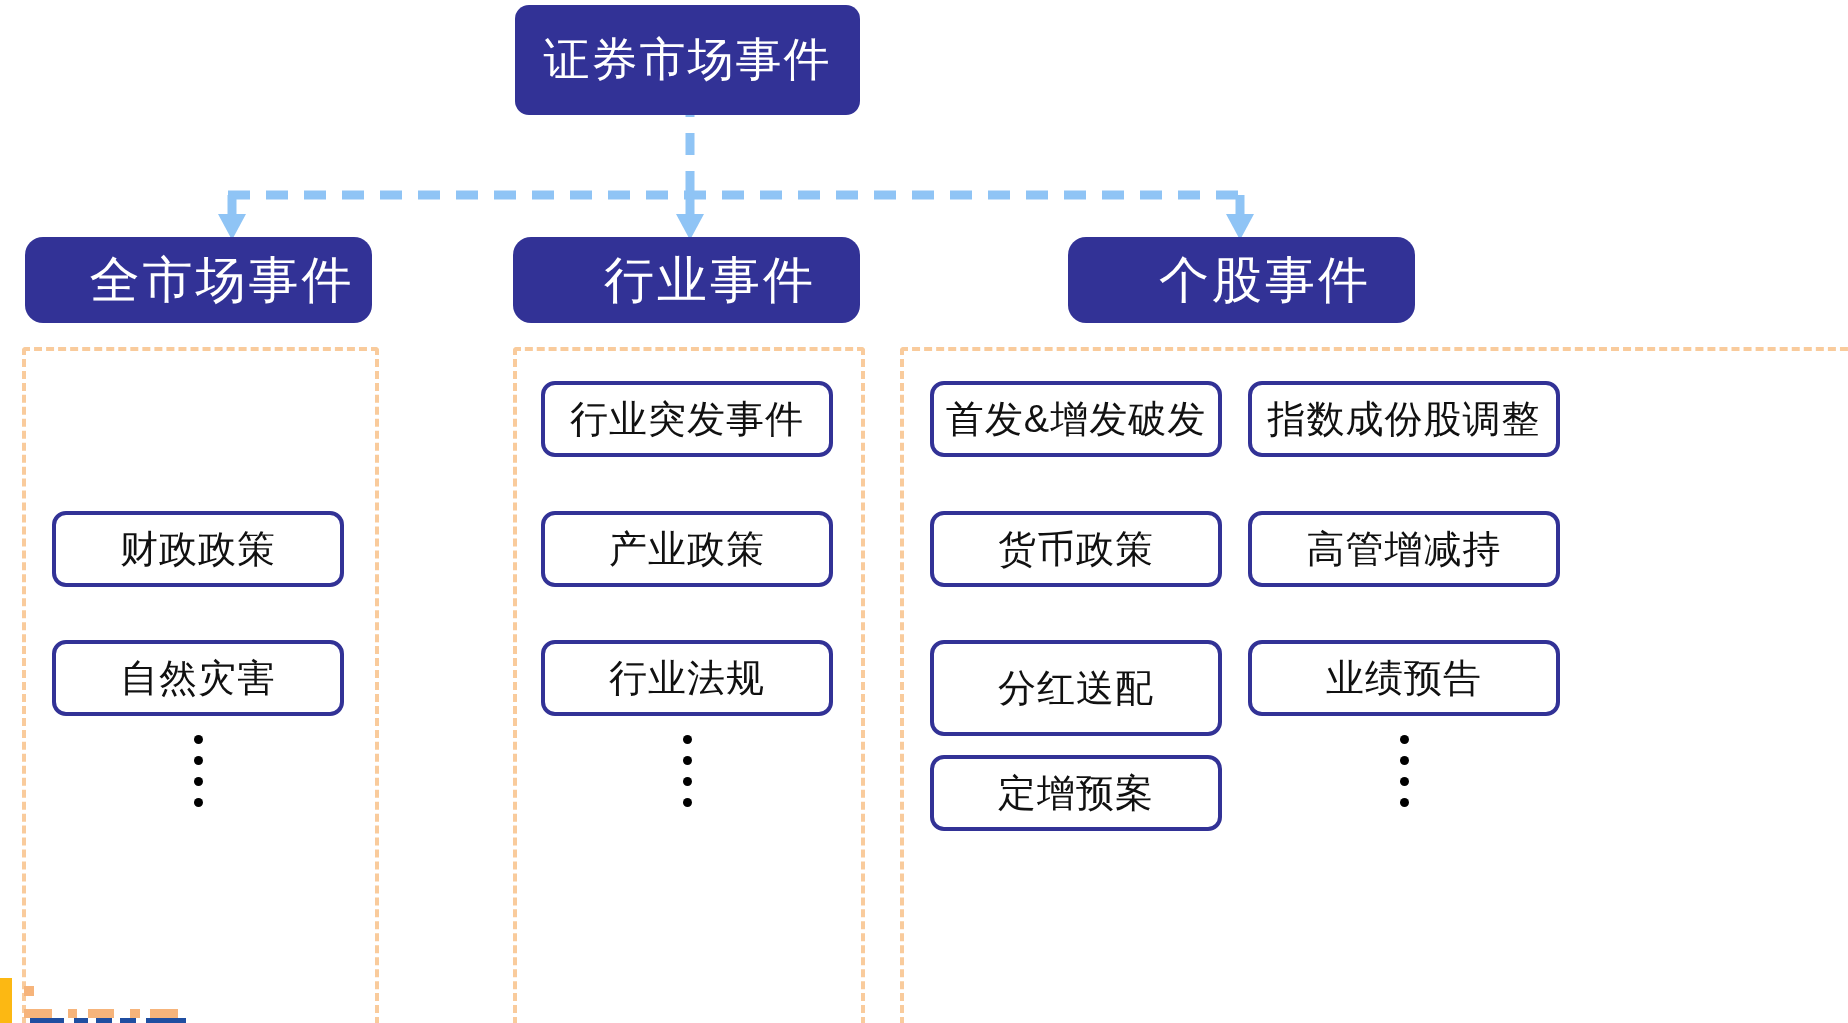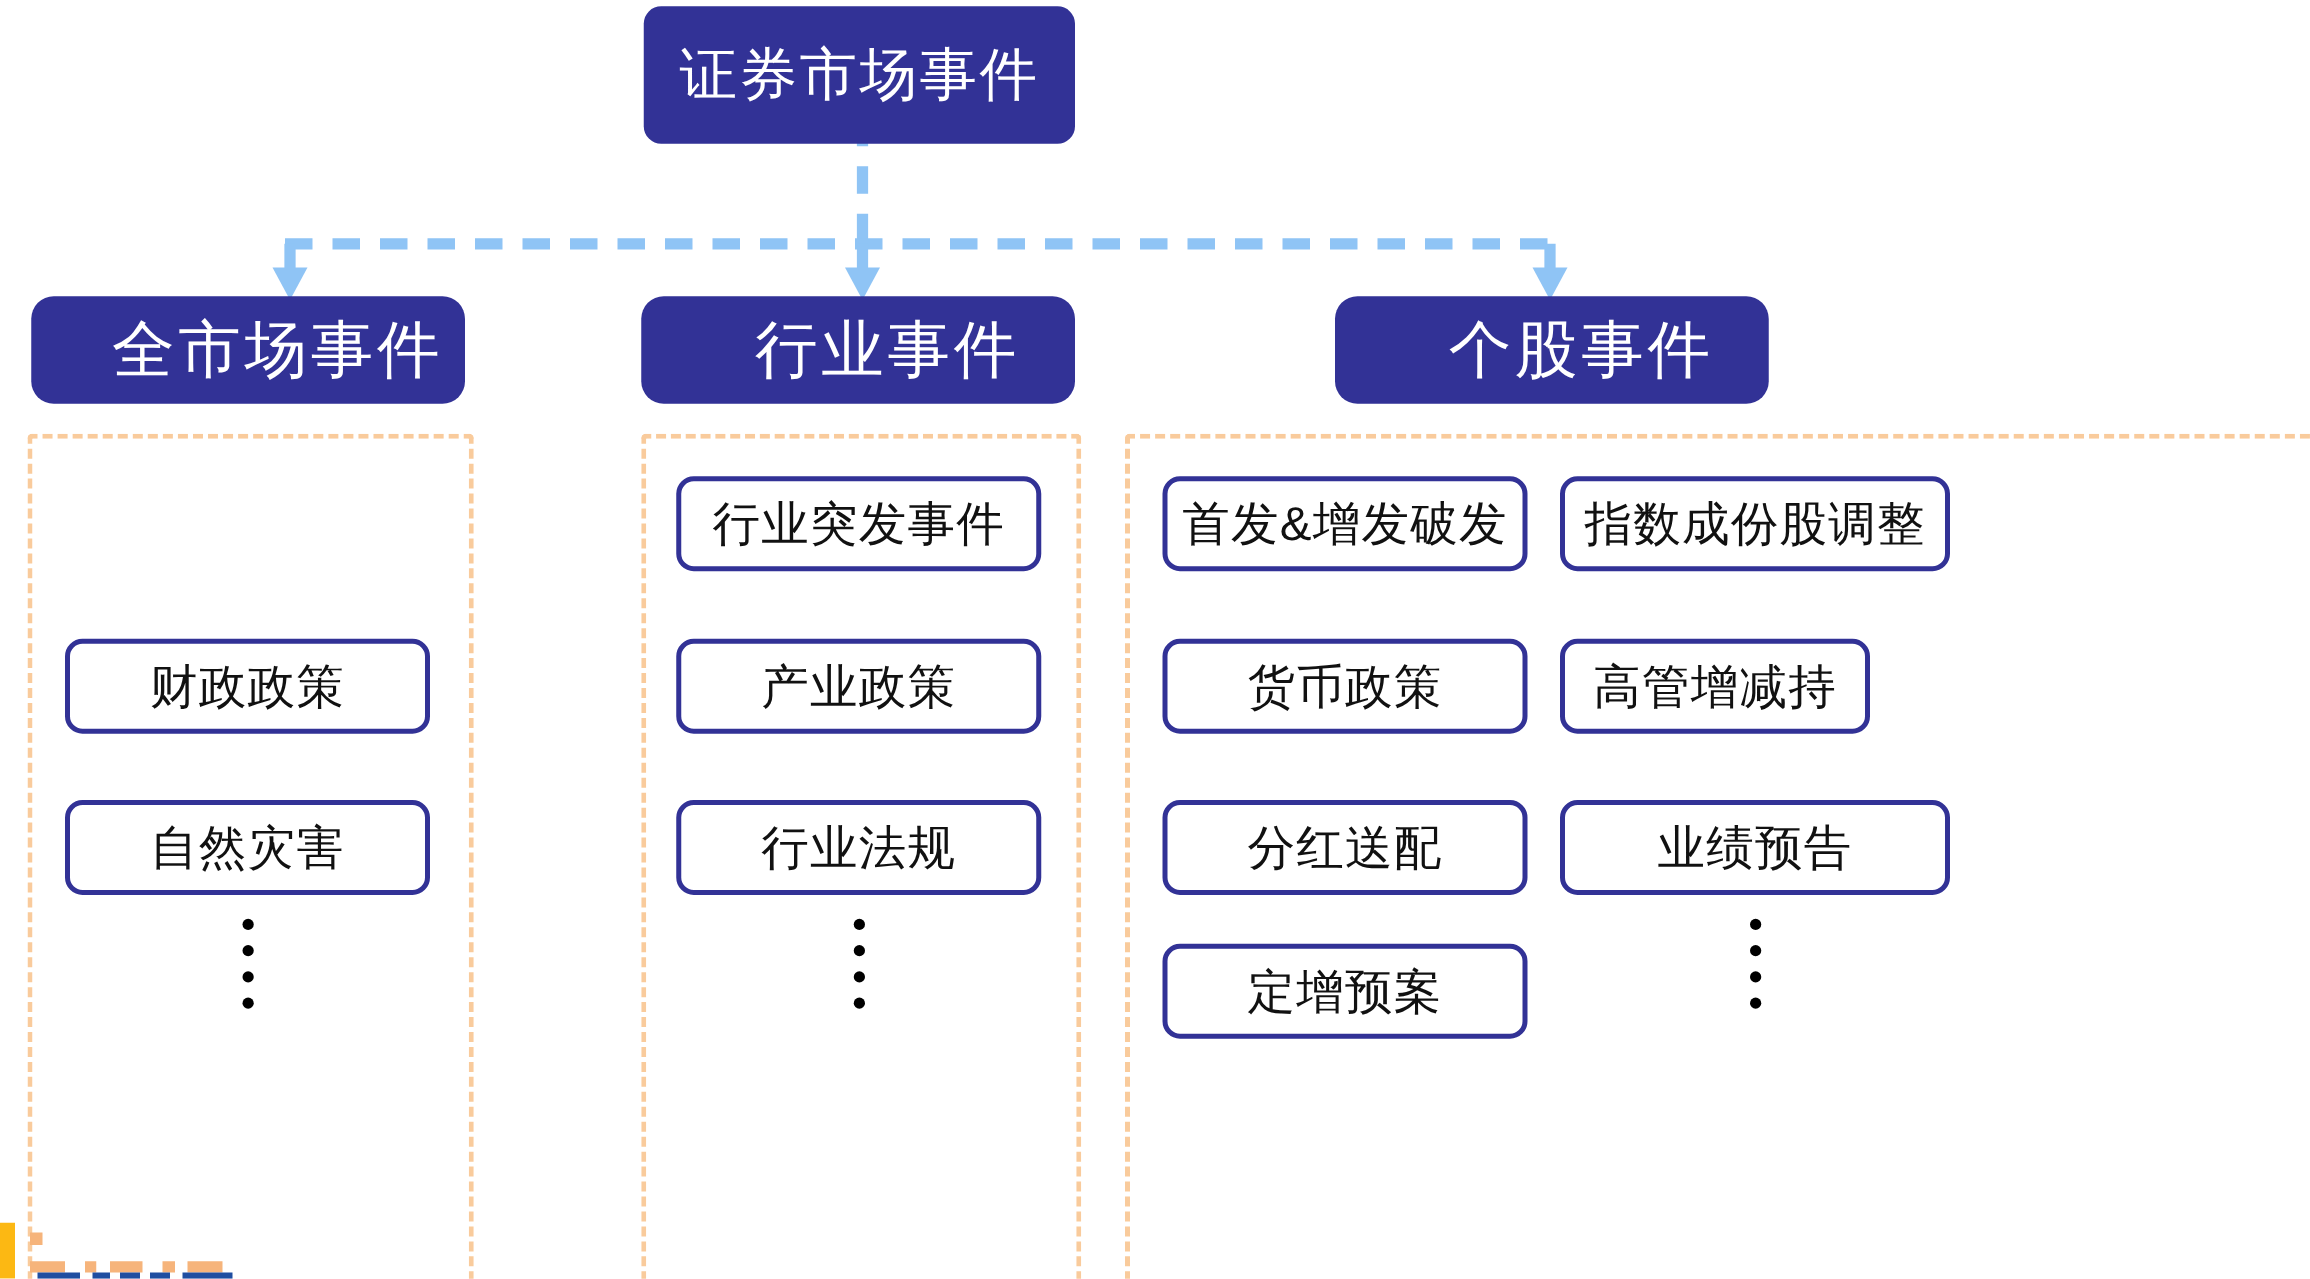--- a/index.html
+++ b/index.html
@@ -154,31 +154,31 @@
     <span></span>
     <span></span>
   </div>
 
   <div class="leaf" style="left:930px;top:381px;width:292px;height:76px;">
     <span>首发&amp;增发破发</span>
   </div>
   <div class="leaf" style="left:930px;top:511px;width:292px;height:76px;">
     <span>货币政策</span>
   </div>
-  <div class="leaf" style="left:930px;top:640px;width:292px;height:76px;justify-content:center;">
+  <div class="leaf" style="left:930px;top:640px;width:292px;height:96px;justify-content:center;">
     <span>分红送配</span>
   </div>
   <div class="leaf" style="left:930px;top:755px;width:292px;height:76px;">
     <span>定增预案</span>
   </div>
 
   <div class="leaf" style="left:1248px;top:381px;width:312px;height:76px;">
     <span>指数成份股调整</span>
   </div>
-  <div class="leaf" style="left:1248px;top:511px;width:248px;height:76px;">
+  <div class="leaf" style="left:1248px;top:511px;width:312px;height:76px;">
     <span>高管增减持</span>
   </div>
   <div class="leaf" style="left:1248px;top:640px;width:312px;height:76px;">
     <span>业绩预告</span>
   </div>
   <div class="vdots" style="left:1399px;top:735px;width:10px;height:72px;">
     <span></span>
     <span></span>
     <span></span>
     <span></span>

